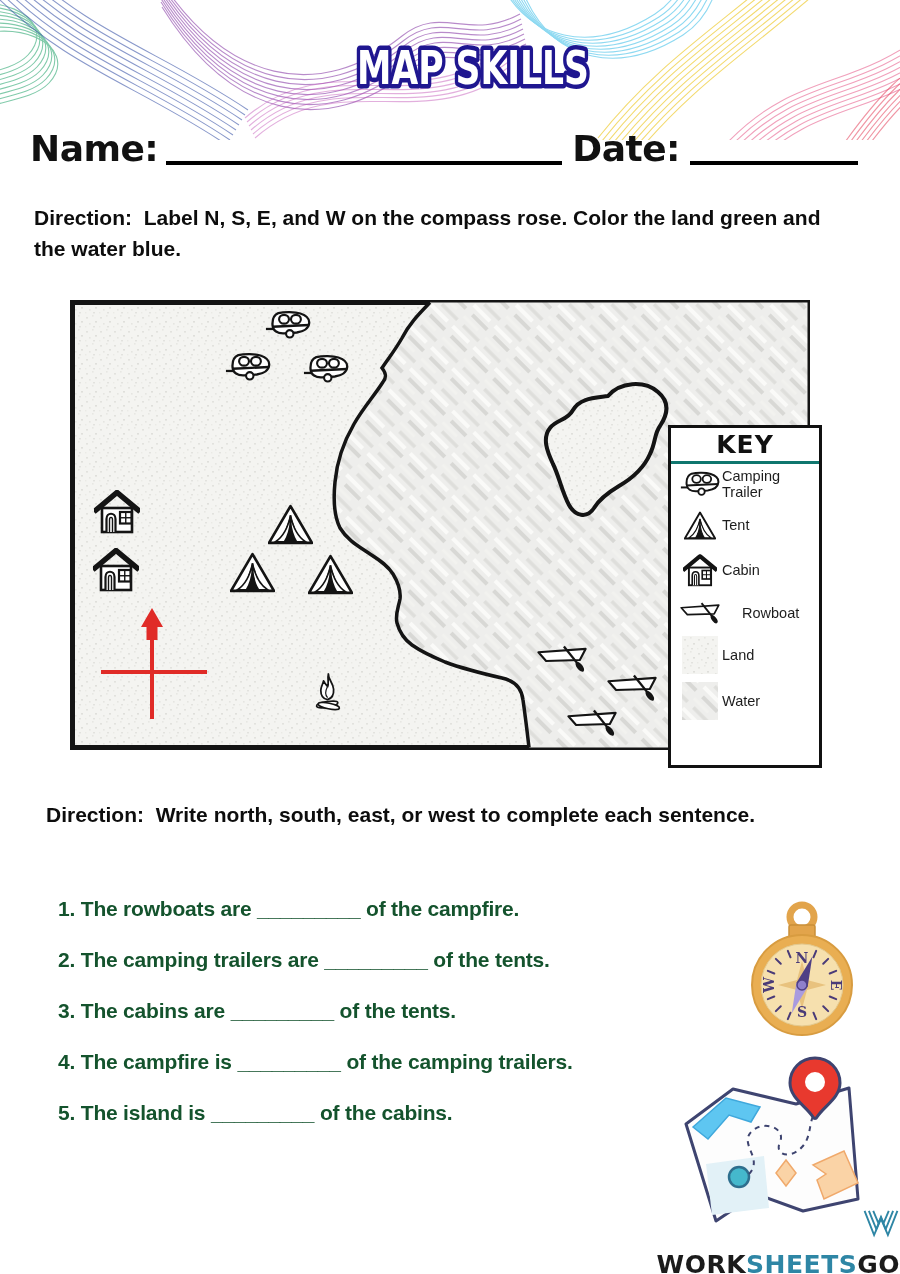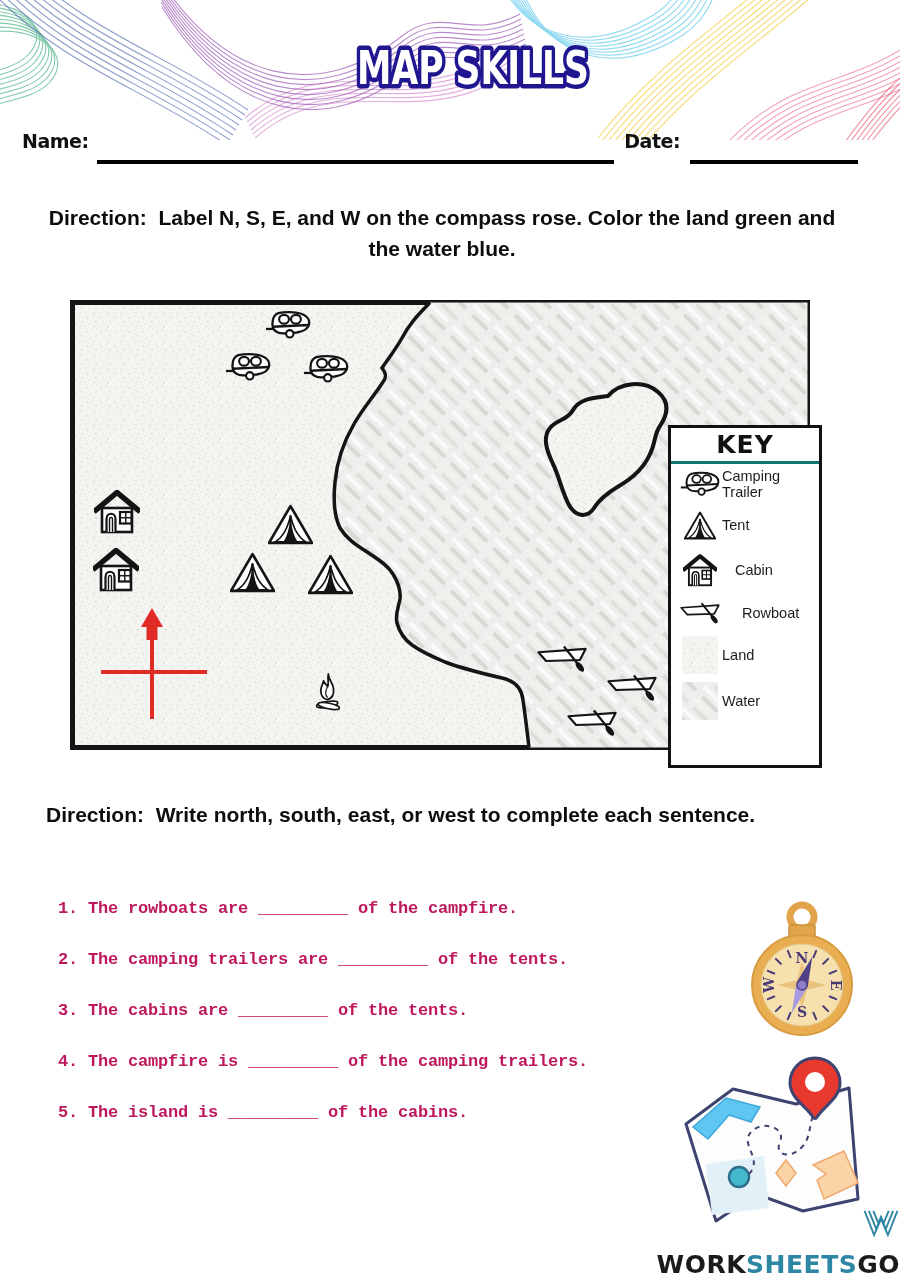--- a/index.html
+++ b/index.html
@@ -4,47 +4,47 @@
 <style>
   html,body{margin:0;padding:0;background:#fff;}
   .page{position:relative;width:900px;height:1274px;background:#ffffff;overflow:hidden;
         font-family:"Liberation Sans",sans-serif;color:#111;}
   .abs{position:absolute;}
 
   
   .header-deco{position:absolute;left:0;top:0;}
 
   
-  .name-row{position:absolute;left:22px;right:42px;top:130px;height:36px;
-            display:flex;align-items:flex-start;font-weight:700;font-size:19px;
+  .name-row{position:absolute;left:30px;right:42px;top:130px;height:36px;
+            display:flex;align-items:center;font-weight:700;font-size:36px;
             font-family:"DejaVu Sans","Liberation Sans",sans-serif;letter-spacing:-0.5px;}
   .rule{border-bottom:4px solid #000;height:30px;}
   .rule1{flex:1;margin:0 10px 0 8px;}
   .rule2{width:168px;margin-left:10px;}
 
   .direction{position:absolute;font-weight:700;font-size:21px;line-height:31px;
              color:#0d0d0d;font-family:"Liberation Sans",sans-serif;}
-  .dir1{left:34px;top:202px;width:816px;text-align:center;}
+  .dir1{left:34px;top:202px;width:816px;}
   .dir2{left:46px;top:799px;width:748px;}
 
   
   .key-panel{position:absolute;left:668px;top:425px;width:154px;height:343px;
              background:#fff;border:3px solid #111;box-sizing:border-box;z-index:5;}
   .key-title{height:33px;border-bottom:3px solid #0f766e;display:flex;align-items:center;justify-content:center;
              font-weight:700;font-size:25px;letter-spacing:1px;font-family:"DejaVu Sans",sans-serif;}
   .key-row{display:flex;align-items:center;padding:0 12px 0 7px;}
   .key-ic{width:44px;display:flex;justify-content:center;align-items:center;flex:none;}
   .key-label{font-size:14.5px;line-height:16px;color:#1d1d1d;}
-  .r-trailer{height:40px;} .r-tent{height:42px;} .r-cabin{height:48px;gap:13px;}
+  .r-trailer{height:40px;} .r-tent{height:42px;} .r-cabin{height:48px;}
   .r-campfire{height:50px;} .r-rowboat{height:38px;gap:20px;} .r-land{height:46px;} .r-water{height:46px;}
 
   
   .questions{position:absolute;left:58px;top:897px;width:660px;}
-  .q{font-weight:700;font-size:17px;line-height:23px;margin-bottom:28px;color:#be185d;
-     font-family:Liberation Mono, monospace;letter-spacing:-0.2px;}
+  .q{font-weight:700;font-size:21px;line-height:23px;margin-bottom:28px;color:#14532d;
+     font-family:Liberation Sans, sans-serif;letter-spacing:-0.2px;}
 
   
   .footer{position:absolute;left:0;top:1206px;width:900px;display:flex;align-items:flex-end;justify-content:center;gap:10px;flex-direction:column;}
   .logo-text{font-family:"DejaVu Sans",sans-serif;font-weight:700;font-size:25px;letter-spacing:0.5px;}
   .lt-dark{color:#1b1b1b;} .lt-teal{color:#2e86a5;}
 </style>
 </head>
 <body>
 
 <div class="page">

